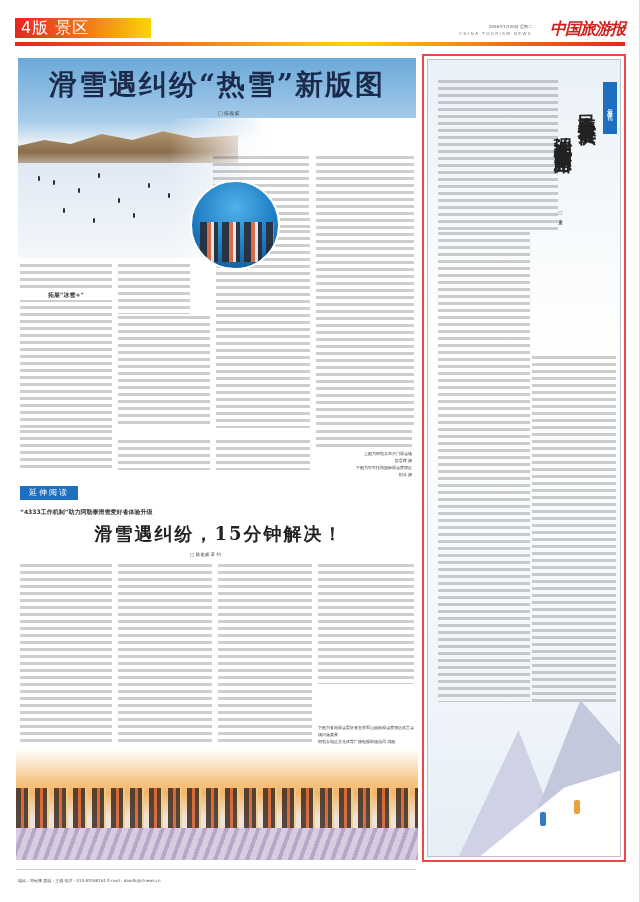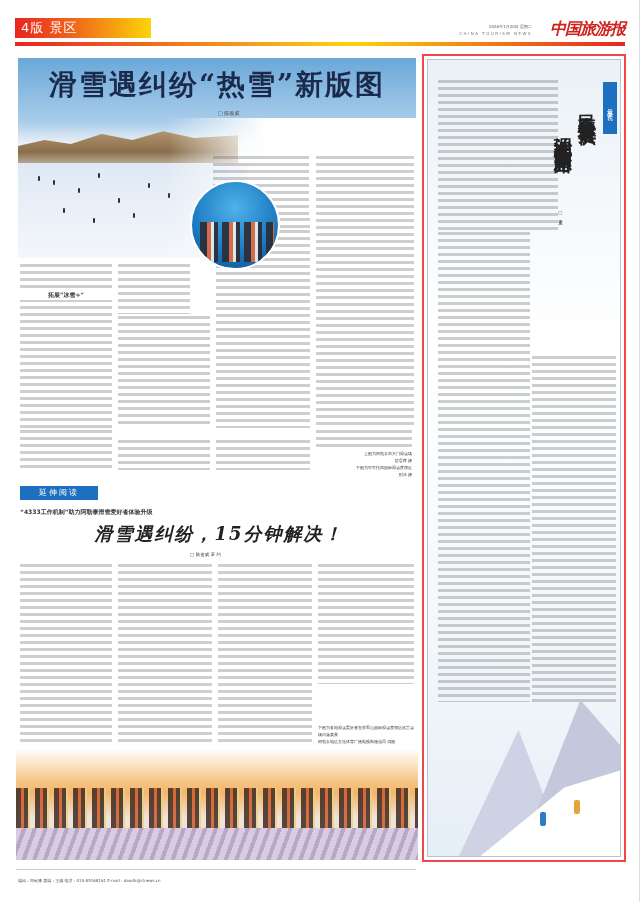--- a/index.html
+++ b/index.html
@@ -5,21 +5,21 @@
   * { box-sizing: border-box; margin: 0; padding: 0; }
   html, body { width: 640px; height: 902px; background: #fff; overflow: hidden; }
   body { font-family: "DejaVu Serif", serif; color: #333; position: relative; }
 
   .page { position: absolute; left: 0; top: 0; width: 640px; height: 902px; background: #fff; border-right: 1px solid #ddd; }
 
   
   .header { position: absolute; left: 15px; top: 18px; width: 610px; height: 30px; }
   .section-tag { position: absolute; left: 0; top: 0; width: 136px; height: 20px;
     background: linear-gradient(90deg, #e8251f 0%, #f06a1c 45%, #fbd408 100%);
-    color: #fff; font-family: "DejaVu Sans", sans-serif; font-size: 13px; line-height: 20px; padding-left: 6px; letter-spacing: 1px; }
+    color: #fff; font-family: "DejaVu Sans", sans-serif; font-size: 16px; line-height: 20px; padding-left: 6px; letter-spacing: 1px; }
   .header-right { position: absolute; right: 0; top: 0; height: 22px; display: flex; align-items: flex-start; gap: 18px; }
   .dateline { font-family: "DejaVu Sans", sans-serif; font-size: 4px; color: #555; text-align: right; line-height: 7px; padding-top: 5px; }
   .dateline .en { letter-spacing: 1.5px; color: #777; }
   .masthead { font-family: "DejaVu Serif", serif; font-style: italic; font-weight: bold; color: #d0211c; font-size: 16px; letter-spacing: -1px; line-height: 22px; }
   .header-rule { position: absolute; left: 0; top: 24px; width: 610px; height: 4px;
     background: linear-gradient(90deg, #e8251f 0%, #f7b21a 45%, #fbd408 55%, #e8251f 100%); }
 
   
   .lead { position: absolute; left: 18px; top: 58px; width: 398px; height: 372px; overflow: hidden; }
   .lead-photo { position: absolute; left: 0; top: 0; width: 398px; height: 200px;
@@ -41,24 +41,24 @@
   .round-photo .people { position: absolute; left: 8px; bottom: 6px; width: 74px; height: 40px;
     background: repeating-linear-gradient(90deg, #2b2b33 0 7px, #e86b3a 7px 11px, #f2f2f2 11px 14px, #2b2b33 14px 18px, transparent 18px 22px); opacity: .9; }
 
   .textcol { position: absolute; font-size: 4.2px; line-height: 7px; color: #555; text-align: justify; overflow: hidden;
     background: repeating-linear-gradient(180deg, rgba(80,80,80,.28) 0 3px, transparent 3px 7px); }
   .subhead { position: absolute; font-size: 6px; font-weight: bold; color: #333; text-align: center; background: #fff; }
 
   .credit { position: absolute; font-size: 4px; color: #333; line-height: 7px; text-align: right; background: #fff; }
 
   
-  .ext-tag { position: absolute; left: 20px; top: 486px; width: 78px; height: 14px; background: #1d6fbf; color: #fff;
+  .ext-tag { position: absolute; left: 20px; top: 486px; width: 58px; height: 14px; background: #1d6fbf; color: #fff;
     font-family: "DejaVu Sans", sans-serif; font-size: 8px; line-height: 14px; text-align: center; letter-spacing: 2px; }
   .ext-kicker { position: absolute; left: 20px; top: 508px; font-family: "DejaVu Sans", sans-serif; font-size: 6px; color: #333; font-weight: bold; }
-  .ext-title { position: absolute; left: 20px; top: 522px; width: 398px; text-align: center; font-size: 18px; font-weight: bold; color: #222; letter-spacing: 2px; font-style: italic; }
+  .ext-title { position: absolute; left: 20px; top: 522px; width: 398px; text-align: center; font-size: 18px; font-weight: bold; color: #222; letter-spacing: 2px; }
   .ext-byline { position: absolute; left: 190px; top: 552px; font-size: 4.5px; color: #444; font-family: "DejaVu Sans", sans-serif; }
 
   .sunset-photo { position: absolute; left: 16px; top: 748px; width: 402px; height: 112px;
     background: linear-gradient(180deg, #fff 0%, #fbe9d2 12%, #f6c485 30%, #f4b56a 40%, #f1e3d6 62%, #e9dde6 100%); overflow: hidden; }
   .sunset-photo .crowd { position: absolute; left: 0; top: 40px; width: 402px; height: 40px;
     background: repeating-linear-gradient(90deg, #3a2a22 0 5px, #d25a2a 5px 8px, #3a2a22 8px 12px, #e8d08a 12px 14px, transparent 14px 19px); opacity: .85; }
   .sunset-photo .shadows { position: absolute; left: 0; top: 80px; width: 402px; height: 32px;
     background: repeating-linear-gradient(110deg, #d9cbe0 0 6px, #b7a8c8 6px 10px); }
   .bottom-rule { position: absolute; left: 16px; top: 869px; width: 400px; height: 1px; background: #ccc; }
   .footer { position: absolute; left: 18px; top: 878px; font-size: 4px; color: #555; font-family: "DejaVu Sans", sans-serif; }

